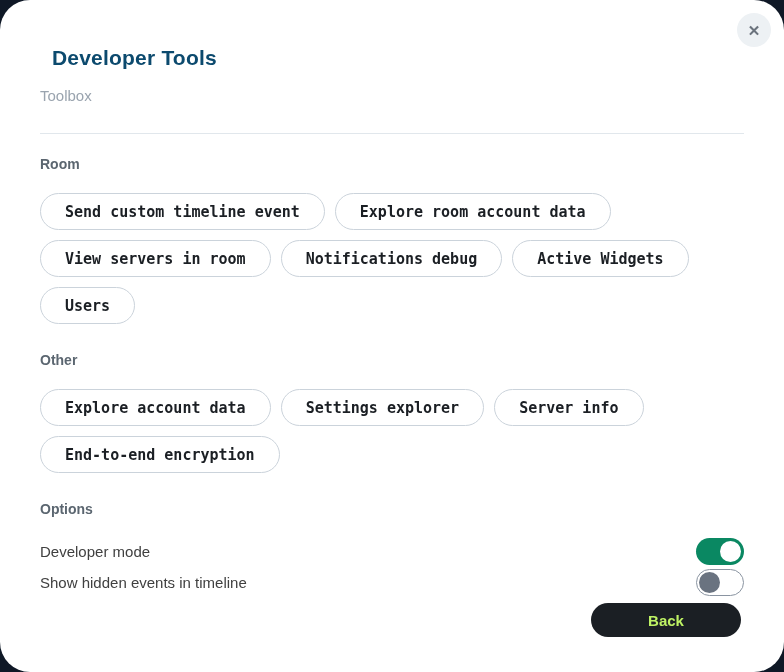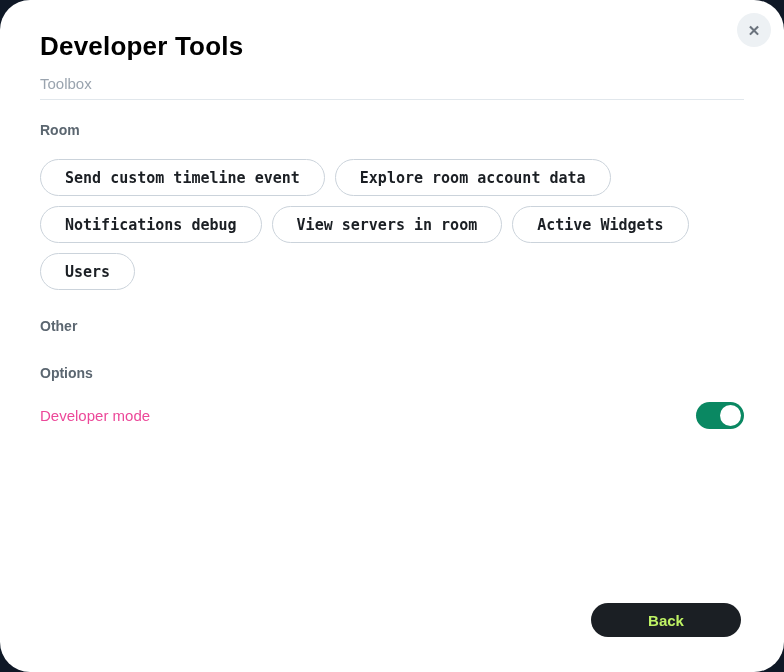--- a/index.html
+++ b/index.html
@@ -21,26 +21,26 @@
     position:absolute;top:13px;right:13px;
     width:34px;height:34px;border-radius:50%;
     background:#edf1f4;border:none;cursor:pointer;
     display:flex;align-items:center;justify-content:center;
     color:#6b737d;font-size:15px;font-weight:bold;
     font-family:"Liberation Sans",sans-serif;line-height:1;
     padding:0;
   }
   
   .title{
-    margin:0;font-size:26px;line-height:24px;font-weight:700;color:#000000;
+    margin:12px;font-size:21px;line-height:24px;font-weight:700;color:#0c4a6e;
     letter-spacing:.2px;
   }
   .toolbox{
     margin-top:16px;font-size:15px;line-height:19px;color:#9aa4af;
-    padding-bottom:6px;border-bottom:1px solid #e1e7ec;
+    padding-bottom:28px;border-bottom:1px solid #e1e7ec;
   }
   
   .section-heading{
     margin:26px 0 0 0;font-size:14px;line-height:21px;font-weight:700;color:#5b6670;
   }
   .section-heading.first{margin-top:20px;}
   .btn-row{
     margin-top:18px;display:flex;flex-wrap:wrap;gap:10px;
     width:704px;
   }
@@ -52,21 +52,21 @@
     font-size:15px;font-weight:700;color:#1b1f24;
     display:inline-flex;align-items:center;justify-content:center;
     cursor:pointer;white-space:nowrap;
   }
   
   .options-list{margin-top:18px;display:flex;flex-direction:column;gap:4px;}
   .option-row{
     height:27px;display:flex;align-items:center;justify-content:space-between;
     width:704px;
   }
-  .option-label{font-size:15px;color:#ec4899;line-height:19px;}
+  .option-label{font-size:15px;color:#404040;line-height:19px;}
   .toggle{
     position:relative;width:48px;height:27px;border-radius:14px;
     box-sizing:border-box;cursor:pointer;flex:none;
   }
   .toggle .knob{
     position:absolute;width:21px;height:21px;border-radius:50%;
   }
   .toggle.on{background:var(--accent,#0a8862);}
   .toggle.on .knob{top:3px;right:3px;background:#ffffff;}
   .toggle.off{background:#ffffff;border:1px solid #8a94a1;}
@@ -91,37 +91,49 @@
   </button>
 
   <h1 class="title">Developer Tools</h1>
 
   <div class="toolbox">Toolbox</div>
 
   <h2 class="section-heading first">Room</h2>
   <div class="btn-row">
     <button class="pill">Send custom timeline event</button>
     <button class="pill">Explore room account data</button>
+    <button class="pill">View servers in room</button>
     <button class="pill">Notifications debug</button>
-    <button class="pill">View servers in room</button>
     <button class="pill">Active Widgets</button>
     <button class="pill">Users</button>
   </div>
 
   <h2 class="section-heading">Other</h2>
+  <div class="btn-row">
+    <button class="pill">Explore account data</button>
+    <button class="pill">Settings explorer</button>
+    <button class="pill">Server info</button>
+    <button class="pill">End-to-end encryption</button>
+  </div>
 
   <h2 class="section-heading">Options</h2>
   <div class="options-list">
 
     <div class="option-row">
       <span class="option-label">Developer mode</span>
       <div class="toggle on">
         <div class="knob"></div>
       </div>
     </div>
 
+    <div class="option-row">
+      <span class="option-label">Show hidden events in timeline</span>
+      <div class="toggle off">
+        <div class="knob"></div>
+      </div>
+    </div>
 
 
   </div>
 
   <button class="back-btn">Back</button>
 
 </div>
 
 </body></html>

